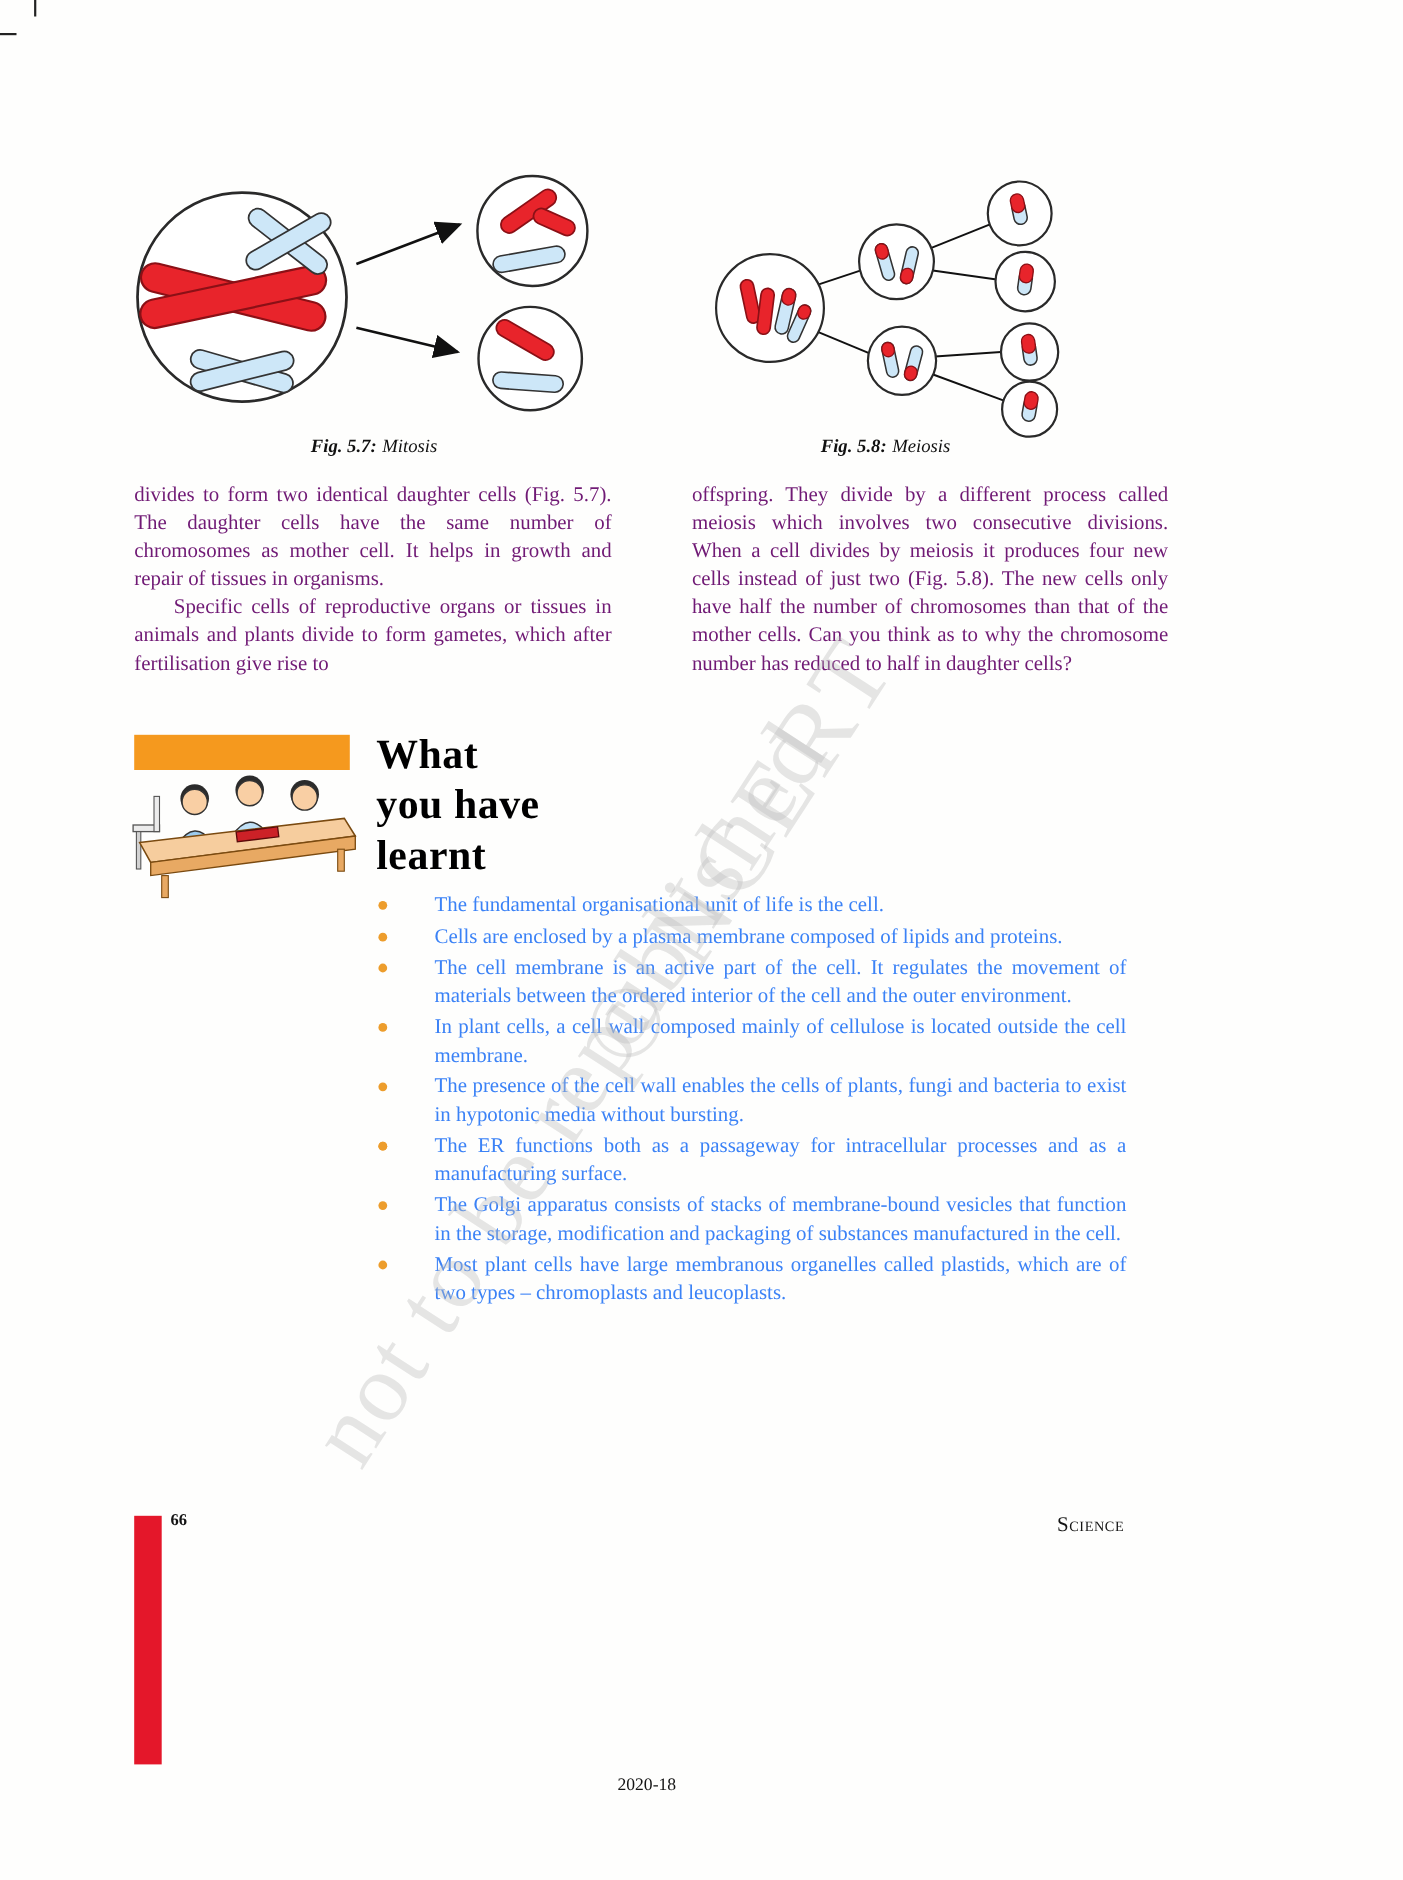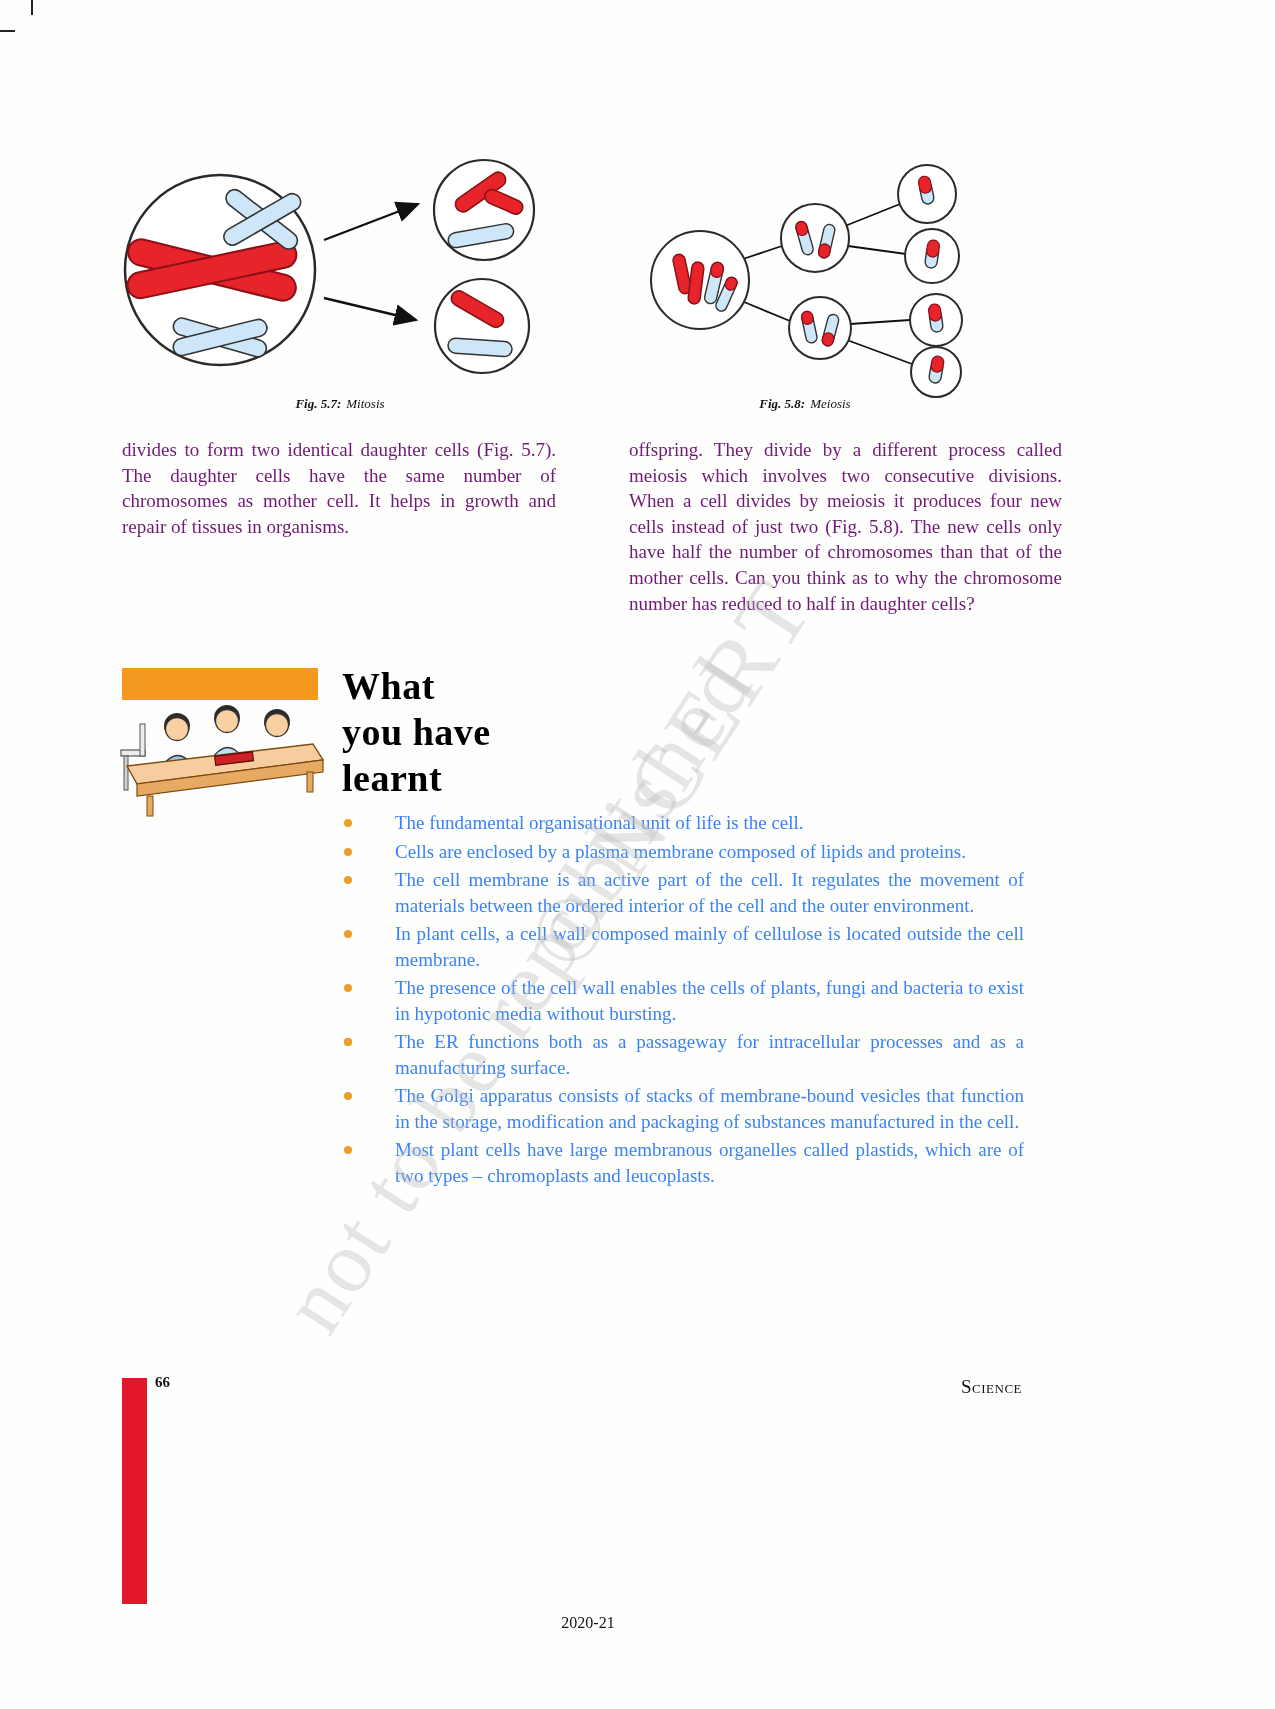--- a/index.html
+++ b/index.html
@@ -26,21 +26,21 @@
   .wm1 { left:505px; top:930px; font-size:92px; letter-spacing:8px; transform:rotate(-57deg); }
   .wm2 { left:262px; top:1295px; font-size:88px; letter-spacing:2px; transform:rotate(-57deg); }
 
   
   .fig { position:absolute; }
   .fig-mitosis { left:112px; top:148px; width:480px; height:245px; }
   .fig-meiosis { left:640px; top:158px; width:400px; height:245px; }
   .fig svg { width:100%; height:100%; display:block; }
   .caption {
     position:absolute; top:396px; width:300px;
-    text-align:center; font-size:13px; color:#111;
+    text-align:center; font-size:17px; color:#111;
   }
   .caption .cap-label { font-weight:bold; font-style:italic; }
   .caption .cap-text  { font-style:italic; margin-left:5px; }
   .cap-mitosis { left:190px; }
   .cap-meiosis { left:655px; }
 
   
   .col { position:absolute; top:437px; text-align:justify; font-size:19px; line-height:25.6px; color:#701a75; }
   .col-left  { left:122px; width:434px; }
   .col-right { left:589px; width:433px;margin-left:40px; }
@@ -197,20 +197,21 @@
         </g>
       </g>
     </svg>
   </div>
   <div class="caption cap-meiosis">
     <span class="cap-label">Fig. 5.8:</span><span class="cap-text">Meiosis</span>
   </div>
 
   <div class="col col-left">
     <p>divides to form two identical daughter cells (Fig. 5.7). The daughter cells have the same number of chromosomes as mother cell. It helps in growth and repair of tissues in organisms.</p>
+    <p>Specific cells of reproductive organs or tissues in animals and plants divide to form gametes, which after fertilisation give rise to</p>
   </div>
   <div class="col col-right">
     <p>offspring. They divide by a different process called meiosis which involves two consecutive divisions. When a cell divides by meiosis it produces four new cells instead of just two (Fig. 5.8). The new cells only have half the number of chromosomes than that of the mother cells. Can you think as to why the chromosome number has reduced to half in daughter cells?</p>
   </div>
 
   <div class="accent-bar"></div>
 
   <div class="students-illustration">
     <svg viewBox="0 0 222 122">
 
@@ -263,15 +264,15 @@
     <li><span class="dot"></span><span>The Golgi apparatus consists of stacks of membrane-bound vesicles that function in the storage, modification and packaging of substances manufactured in the cell.</span></li>
     <li><span class="dot"></span><span>Most plant cells have large membranous organelles called plastids, which are of two types – chromoplasts and leucoplasts.</span></li>
   </ul>
 
   <div class="watermark wm1">© NCERT</div>
   <div class="watermark wm2">not to be republished</div>
 
   <div class="page-number">66</div>
   <div class="footer-red-bar"></div>
   <div class="book-title">Science</div>
-  <div class="year-mark">2020-21</div>
+  <div class="year-mark">2020-18</div>
 
 </div>
 
 </body></html>

